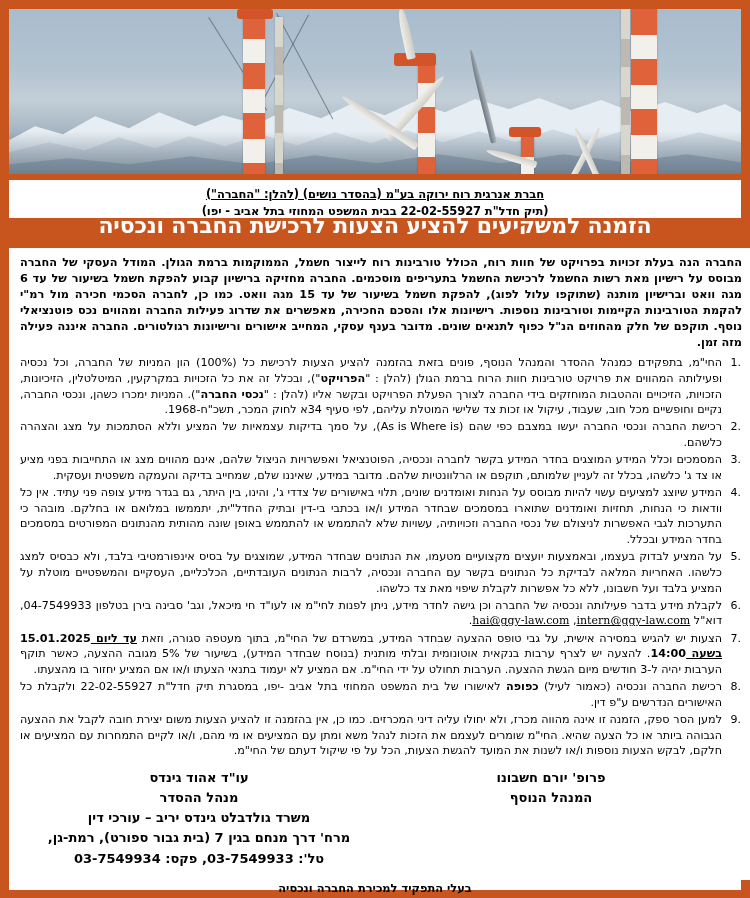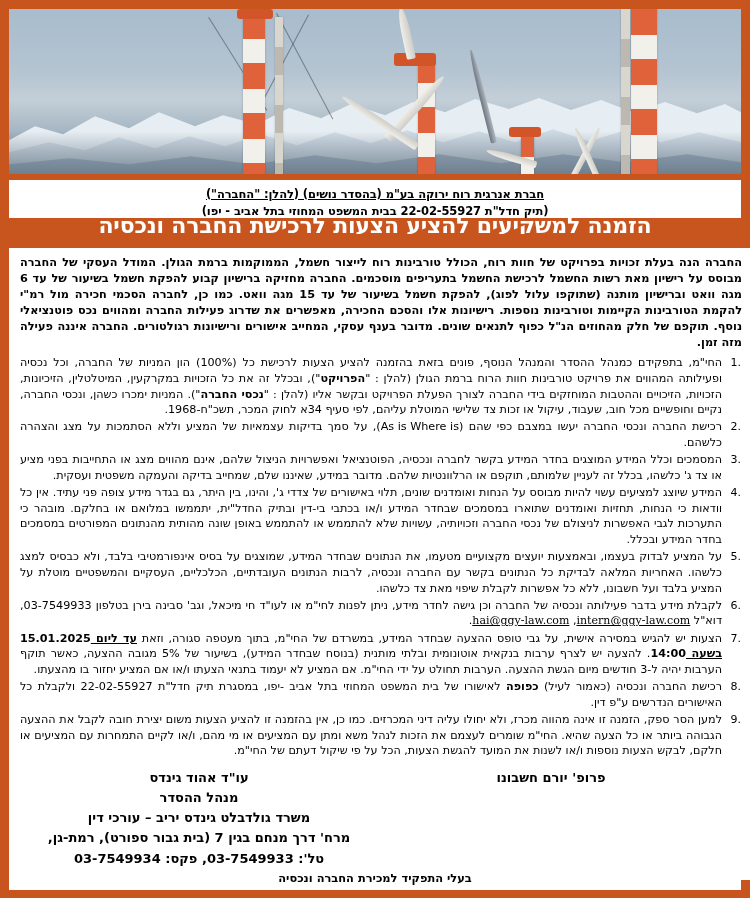--- a/index.html
+++ b/index.html
@@ -149,21 +149,21 @@
     position:absolute;left:9px;top:766px;width:732px;height:124px;
     background:#fff;box-sizing:border-box;
     padding:2px 14px 0 14px;
   }
   .cols{display:flex;justify-content:space-around;align-items:flex-start;}
   .col{width:46%;text-align:center;}
   .col .nm{font-size:13px;font-weight:bold;color:#000;line-height:1.5;}
   .col .ln{font-size:13px;font-weight:bold;color:#000;line-height:1.55;}
   .footline{
     text-align:center;font-size:11.4px;font-weight:bold;color:#000;
-    margin-top:2px;
+    margin-top:12px;
   }
   .num{direction:ltr;unicode-bidi:isolate;display:inline-block;text-align:center;}
 </style>
 </head>
 <body>
 
 <div class="ad">
 
   <div class="photo-wrap">
     <div class="photo"></div>
@@ -221,31 +221,32 @@
 
   <div class="body">
     <p class="intro">החברה הנה בעלת זכויות בפרויקט של חוות רוח, הכולל טורבינות רוח לייצור חשמל, הממוקמות ברמת הגולן. המודל העסקי של החברה מבוסס על רישיון מאת רשות החשמל לרכישת החשמל בתעריפים מוסכמים. החברה מחזיקה ברישיון קבוע להפקת חשמל בשיעור של עד 6 מגה וואט וברישיון מותנה (שתוקפו עלול לפוג), להפקת חשמל בשיעור של עד 15 מגה וואט. כמו כן, לחברה הסכמי חכירה מול רמ"י להקמת הטורבינות הקיימות וטורבינות נוספות. רישיונות אלו והסכם החכירה, מאפשרים את שדרוג פעילות החברה ומהווים נכס פוטנציאלי נוסף. תוקפם של חלק מהחוזים הנ"ל כפוף לתנאים שונים. מדובר בענף עסקי, המחייב אישורים ורישיונות רגולטורים. החברה איננה פעילה מזה זמן.</p>
 
     <ol class="items">
       <li>החי"מ, בתפקידם כמנהל ההסדר והמנהל הנוסף, פונים בזאת בהזמנה להציע הצעות לרכישת כל (100%) הון המניות של החברה, וכל נכסיה ופעילותה המהווים את פרויקט טורבינות חוות הרוח ברמת הגולן (להלן : "<b>הפרויקט</b>"), ובכלל זה את כל הזכויות במקרקעין, המיטלטלין, הזיכיונות, הזכויות, הזיכויים וההטבות המוחזקים בידי החברה לצורך הפעלת הפרויקט ובקשר אליו (להלן : "<b>נכסי החברה</b>"). המניות ימכרו כשהן, ונכסי החברה, נקיים וחופשיים מכל חוב, שעבוד, עיקול או זכות צד שלישי המוטלת עליהם, לפי סעיף 34א לחוק המכר, תשכ"ח-1968.</li>
       <li>רכישת החברה ונכסי החברה יעשו במצבם כפי שהם (<span class="ltr">As is Where is</span>), על סמך בדיקות עצמאיות של המציע וללא הסתמכות על מצג והצהרה כלשהם.</li>
       <li>המסמכים וכלל המידע המוצגים בחדר המידע בקשר לחברה ונכסיה, הפוטנציאל ואפשרויות הניצול שלהם, אינם מהווים מצג או התחייבות בפני מציע או צד ג' כלשהו, בכלל זה לעניין שלמותם, תוקפם או הרלוונטיות שלהם. מדובר במידע, שאיננו שלם, שמחייב בדיקה והעמקה משפטית ועסקית.</li>
       <li>המידע שיוצג למציעים עשוי להיות מבוסס על הנחות ואומדנים שונים, תלוי באישורים של צדדי ג', והינו, בין היתר, גם בגדר מידע צופה פני עתיד. אין כל וודאות כי הנחות, תחזיות ואומדנים שתוארו במסמכים שבחדר המידע ו/או בכתבי בי-דין ובתיק החדל"ית, יתממשו במלואם או בחלקם. מובהר כי התערכות לגבי האפשרות לניצולם של נכסי החברה וזכויותיה, עשויות שלא להתממש או להתממש באופן שונה מהותית מהנתונים המפורטים במסמכים בחדר המידע ובכלל.</li>
       <li>על המציע לבדוק בעצמו, ובאמצעות יועצים מקצועיים מטעמו, את הנתונים שבחדר המידע, שמוצגים על בסיס אינפורמטיבי בלבד, ולא כבסיס למצג כלשהו. האחריות המלאה לבדיקת כל הנתונים בקשר עם החברה ונכסיה, לרבות הנתונים העובדתיים, הכלכליים, העסקיים והמשפטיים מוטלת על המציע בלבד ועל חשבונו, ללא כל אפשרות לקבלת שיפוי מאת צד כלשהו.</li>
-      <li>לקבלת מידע בדבר פעילותה ונכסיה של החברה וכן גישה לחדר מידע, ניתן לפנות לחי"מ או לעו"ד חי מיכאל, וגב' סבינה בירן בטלפון <span class="ltr">03-7549933</span>, דוא"ל <span class="mail">intern@ggy-law.com</span>, <span class="mail">hai@ggy-law.com</span>.</li>
+      <li>לקבלת מידע בדבר פעילותה ונכסיה של החברה וכן גישה לחדר מידע, ניתן לפנות לחי"מ או לעו"ד חי מיכאל, וגב' סבינה בירן בטלפון <span class="ltr">04-7549933</span>, דוא"ל <span class="mail">intern@ggy-law.com</span>, <span class="mail">hai@ggy-law.com</span>.</li>
       <li>הצעות יש להגיש במסירה אישית, על גבי טופס ההצעה שבחדר המידע, במשרדם של החי"מ, בתוך מעטפה סגורה, וזאת <b class="ul">עד ליום <span class="ltr">15.01.2025</span> בשעה <span class="ltr">14:00</span></b>. להצעה יש לצרף ערבות בנקאית אוטונומית ובלתי מותנית (בנוסח שבחדר המידע), בשיעור של 5% מגובה ההצעה, כאשר תוקף הערבות יהיה ל-3 חודשים מיום הגשת ההצעה. הערבות תחולט על ידי החי"מ. אם המציע לא יעמוד בתנאי הצעתו ו/או אם המציע יחזור בו מהצעתו.</li>
       <li>רכישת החברה ונכסיה (כאמור לעיל) <b>כפופה</b> לאישורו של בית המשפט המחוזי בתל אביב -יפו, במסגרת תיק חדל"ת <span class="ltr">22-02-55927</span> ולקבלת כל האישורים הנדרשים ע"פ דין.</li>
       <li>למען הסר ספק, הזמנה זו אינה מהווה מכרז, ולא יחולו עליה דיני המכרזים. כמו כן, אין בהזמנה זו להציע הצעות משום יצירת חובה לקבל את ההצעה הגבוהה ביותר או כל הצעה שהיא. החי"מ שומרים לעצמם את הזכות לנהל משא ומתן עם המציעים או מי מהם, ו/או לקיים התמחרות עם המציעים או חלקם, לבקש הצעות נוספות ו/או לשנות את המועד להגשת הצעות, הכל על פי שיקול דעתם של החי"מ.</li>
     </ol>
   </div>
 
   <div class="sig">
     <div class="cols">
       <div class="col">
         <div class="nm">פרופ' יורם חשבונו</div>
+        <div class="ln">המנהל הנוסף</div>
       </div>
       <div class="col">
         <div class="nm">עו"ד אהוד גינדס</div>
         <div class="ln">מנהל ההסדר</div>
         <div class="ln">משרד גולדבלט גינדס יריב – עורכי דין</div>
         <div class="ln">מרח' דרך מנחם בגין 7 (בית גבור ספורט), רמת-גן,</div>
         <div class="ln num">טל': 03-7549933, פקס: 03-7549934</div>
       </div>
     </div>
     <div class="footline">בעלי התפקיד למכירת החברה ונכסיה</div>

